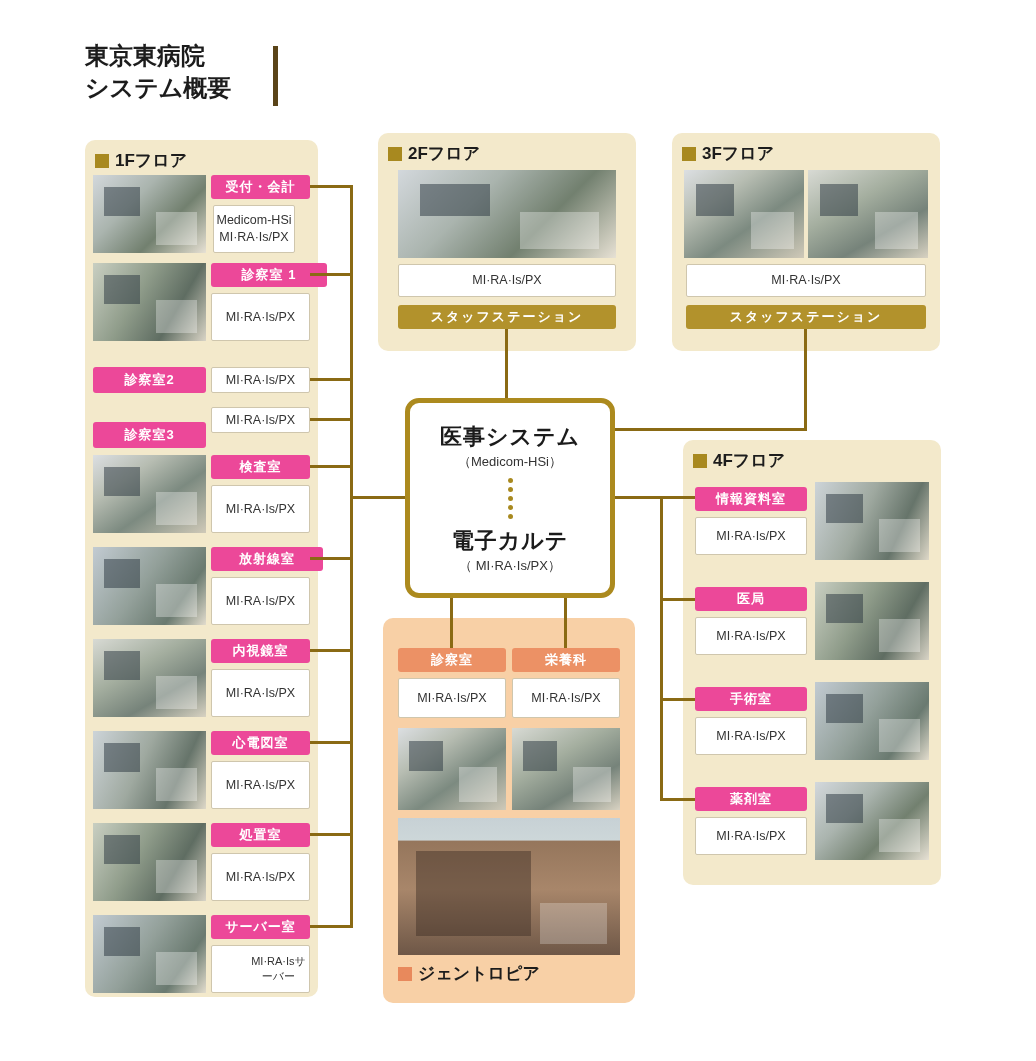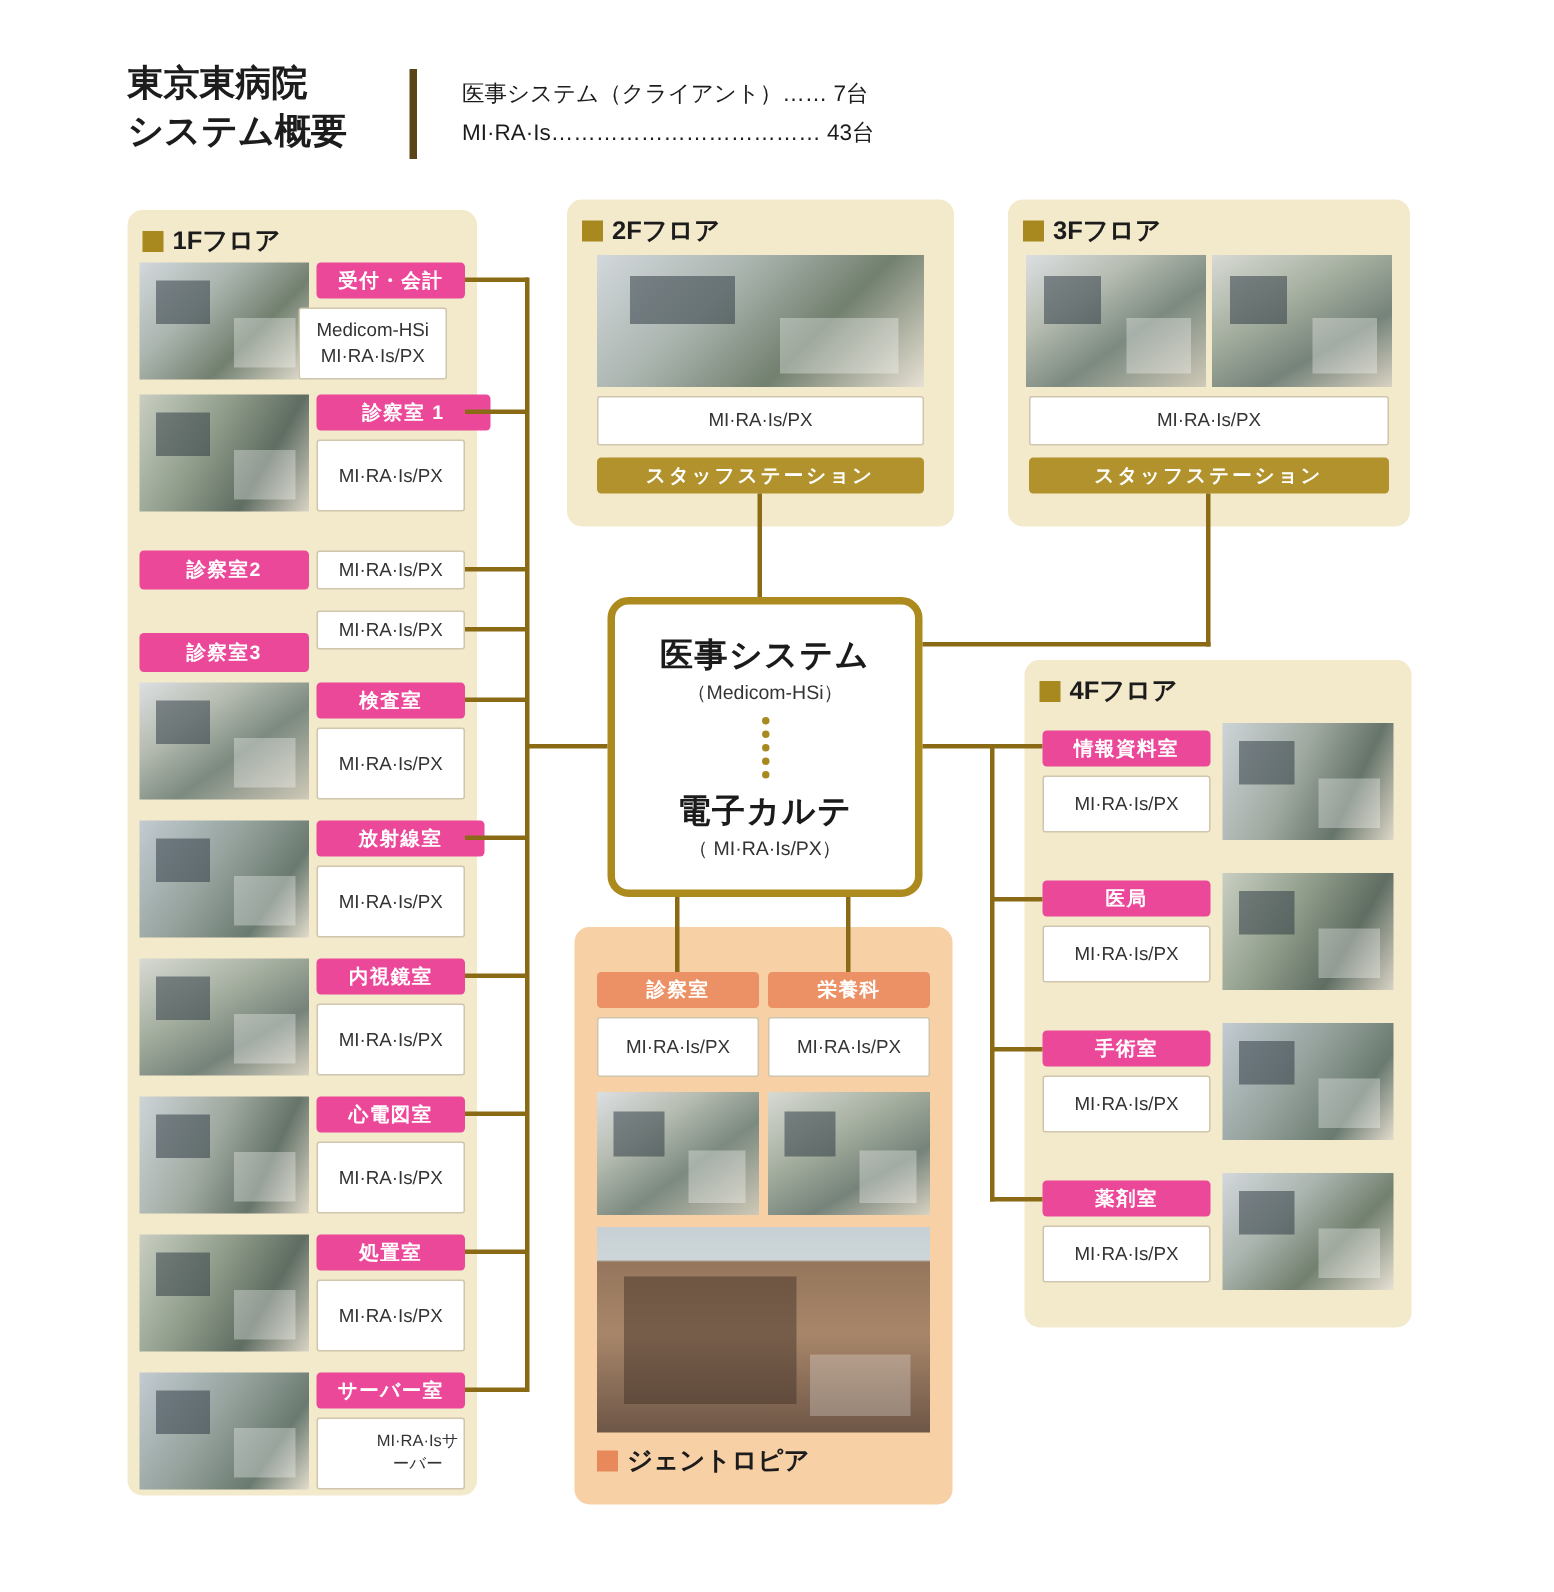--- a/index.html
+++ b/index.html
@@ -58,34 +58,30 @@
 </head>
 <body>
 
 <div class="canvas">
 
   <div class="hdr-title">
     <div>東京東病院</div>
     <div>システム概要</div>
   </div>
   <div class="hdr-divider"></div>
-  <div class="hdr-legend">
-    <div>医事システム（クライアント）…… 7台</div>
-    <div>MI·RA·Is……………………………… 43台</div>
-  </div>
 
   <div class="panel" id="floor1" style="left:85px;top:140px;width:233px;height:857px;">
     <div class="floor-title">
       <span class="sq gold"></span>
       <span>1Fフロア</span>
     </div>
 
     <div class="photo ph-a" style="left:8px;top:35px;width:113px;height:78px;"></div>
     <div class="room-label" style="left:126px;top:35px;width:99px;">受付・会計</div>
-    <div class="sys-box" style="left:114px;top:65px;width:99px;height:48px;">
+    <div class="sys-box" style="left:128px;top:65px;width:82px;height:48px;">
       <span>Medicom-HSi</span>
       <span>MI·RA·Is/PX</span>
     </div>
 
     <div class="photo ph-b" style="left:8px;top:123px;width:113px;height:78px;"></div>
     <div class="room-label" style="left:126px;top:123px;width:116px;">診察室 1</div>
     <div class="sys-box" style="left:126px;top:153px;width:99px;height:48px;">
       <span>MI·RA·Is/PX</span>
     </div>
 

